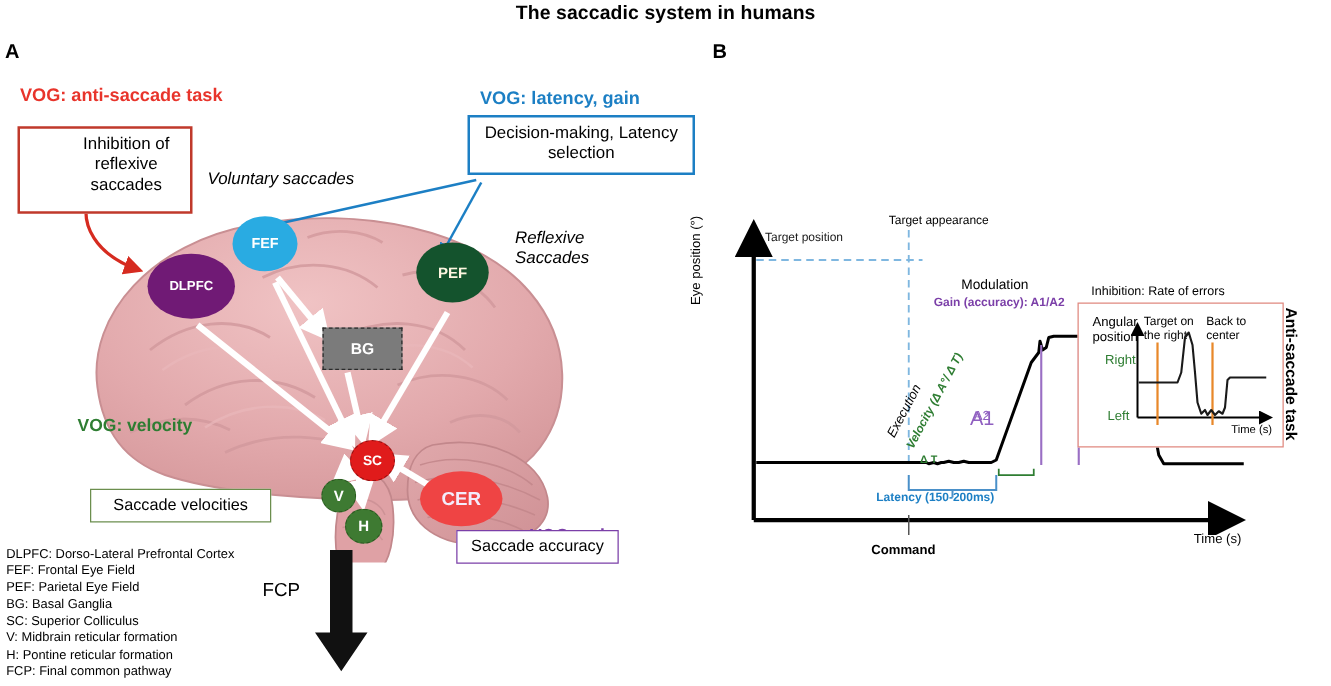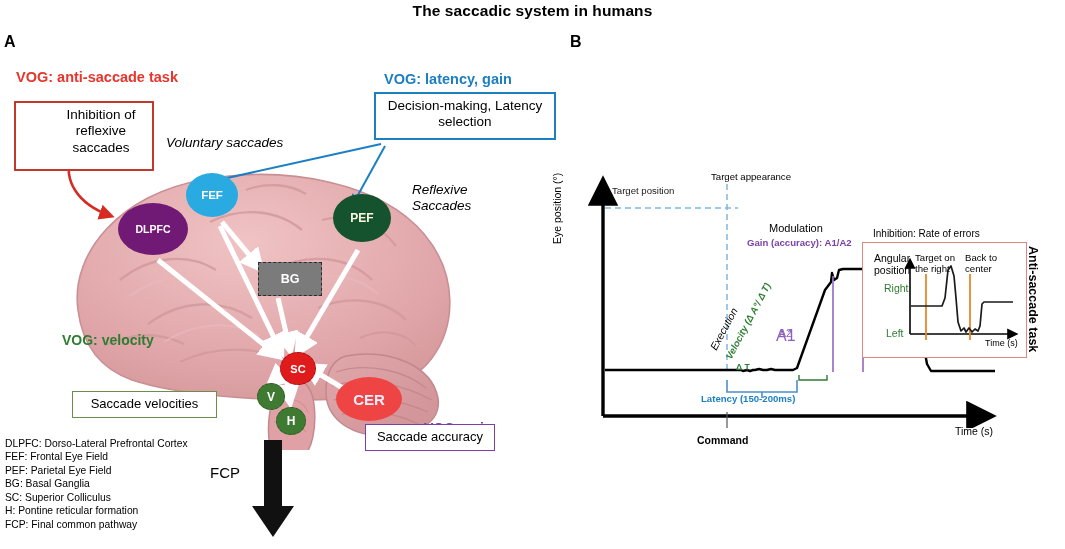--- a/index.html
+++ b/index.html
@@ -236,20 +236,21 @@
   <path d="M14,0 L32,0 L32,66 L44,66 L23,97 L2,66 L14,66 Z" fill="#111111"></path>
 </svg>
 <div class="abs" id="fcp-label">FCP</div>
 
 <div class="abs" id="abbrev-list">
   <div>DLPFC: Dorso-Lateral Prefrontal Cortex</div>
   <div>FEF: Frontal Eye Field</div>
   <div>PEF: Parietal Eye Field</div>
   <div>BG: Basal Ganglia</div>
   <div>SC: Superior Colliculus</div>
+  <div>V: Midbrain reticular formation</div>
   <div>H: Pontine reticular formation</div>
   <div>FCP: Final common pathway</div>
 </div>
 
 <svg class="abs" id="panel-b-plot" style="left:575px;top:168px;" width="450" height="260" viewBox="0 0 450 260">
   <defs>
     <marker id="axArrow" markerWidth="9" markerHeight="9" refX="7" refY="4.5" orient="auto">
       <path d="M0,0 L9,4.5 L0,9 z" fill="#000"></path>
     </marker>
   </defs>

